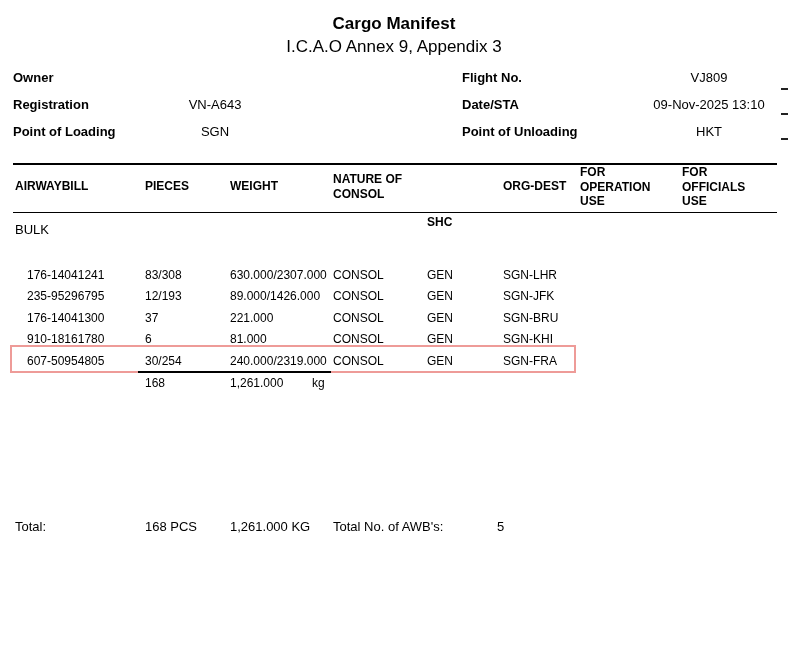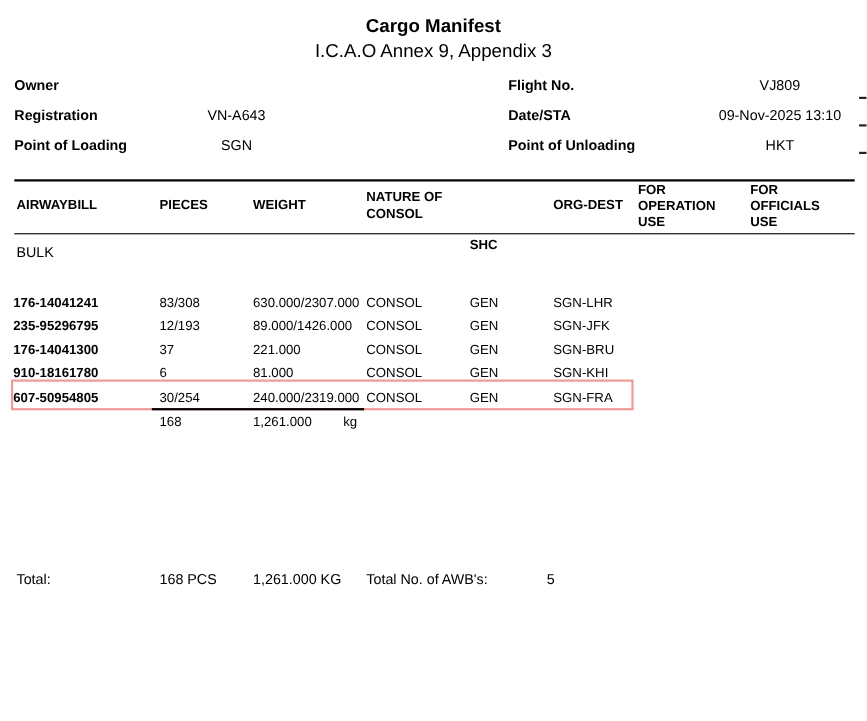--- a/index.html
+++ b/index.html
@@ -40,21 +40,21 @@
   .th-orgdest { left:503px; top:179px; }
   .th-forop   { left:580px; top:165px; width:72px; }
   .th-foroff  { left:682px; top:165px; width:66px; }
 
   .section-label { left:15px; top:222px; font-size:13px; font-weight:normal; }
 
   
   .rows { position:absolute; left:11px; top:264px; width:565px; }
   .trow { position:relative; height:21.5px; font-size:12px; }
   .trow .cell { position:absolute; top:50%; transform:translateY(-50%); white-space:nowrap; }
-  .c-awb     { left:1px;font-weight:bold; }
+  .c-awb     { left:16px; }
   .c-pieces  { left:134px; }
   .c-weight  { left:219px; }
   .c-nature  { left:322px; }
   .c-shc     { left:416px; }
   .c-orgdest { left:492px; }
   .hl-box { position:absolute; left:-1px; top:-5px; right:0px; bottom:-1px;
             border:2px solid var(--hl, #ee9b98); pointer-events:none; }
 
   
   .subtotal-row { position:absolute; left:11px; top:372px; width:565px; height:21.5px; font-size:12px; }

